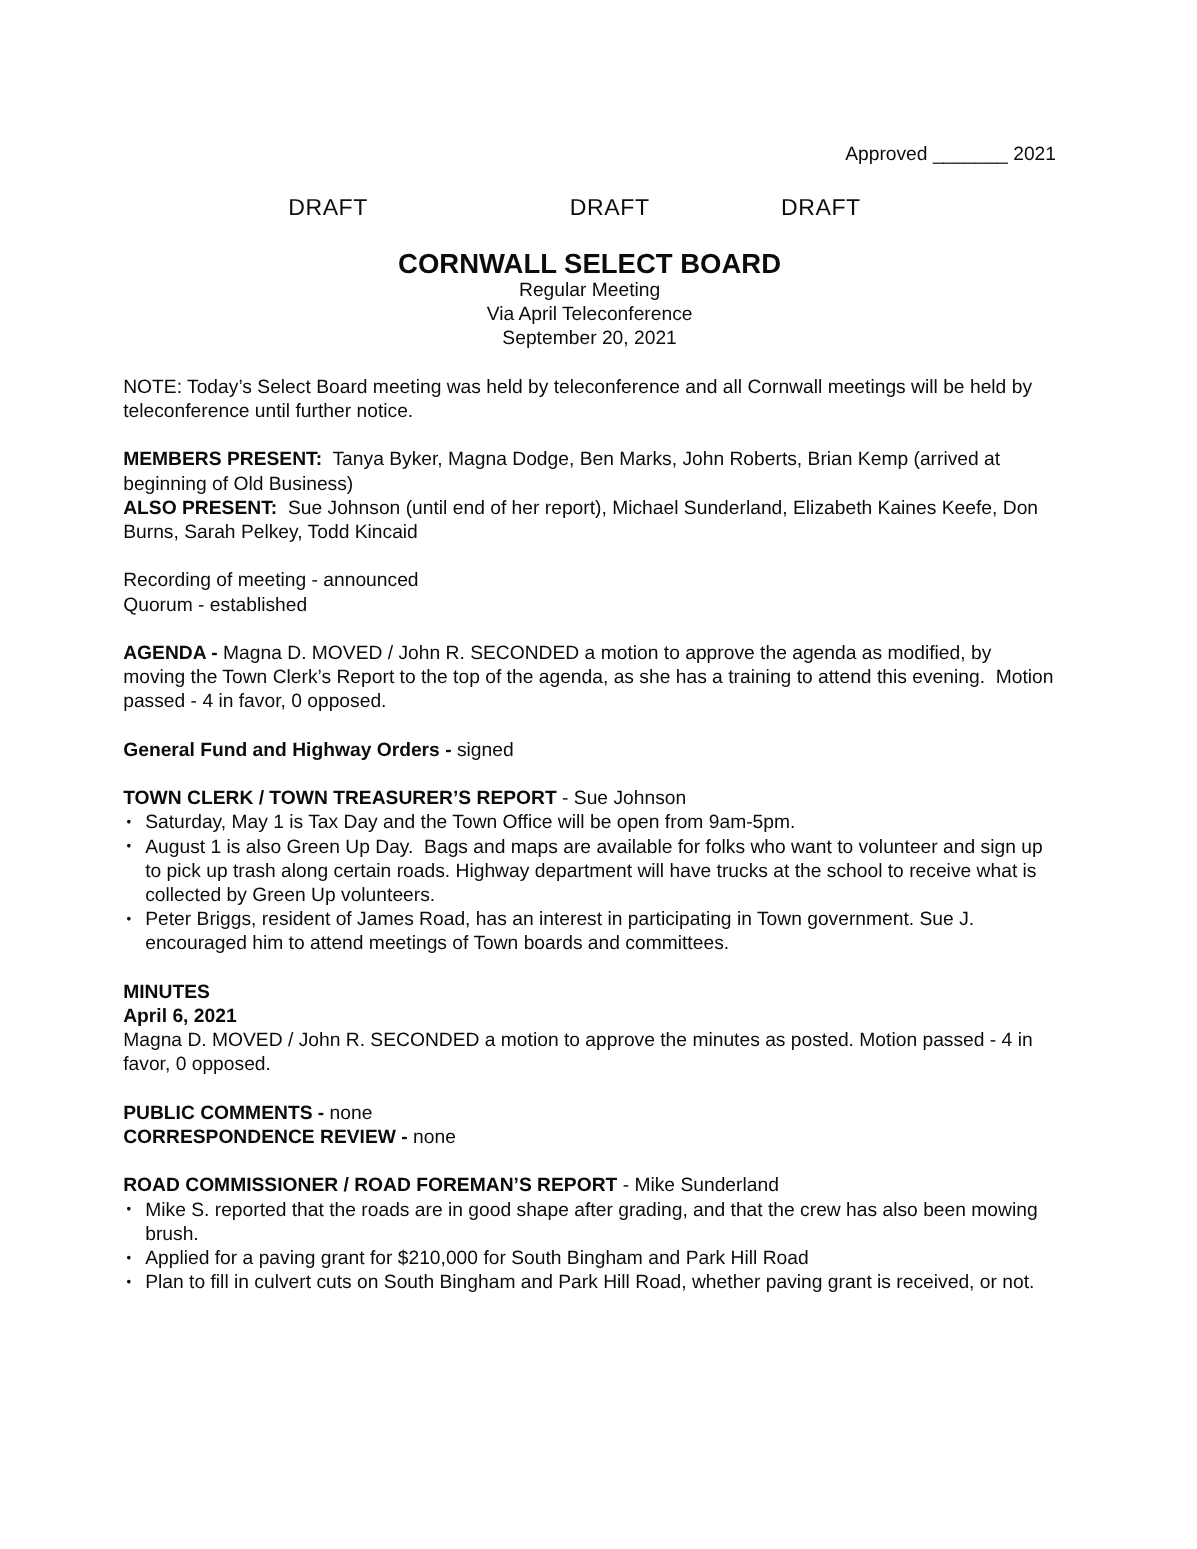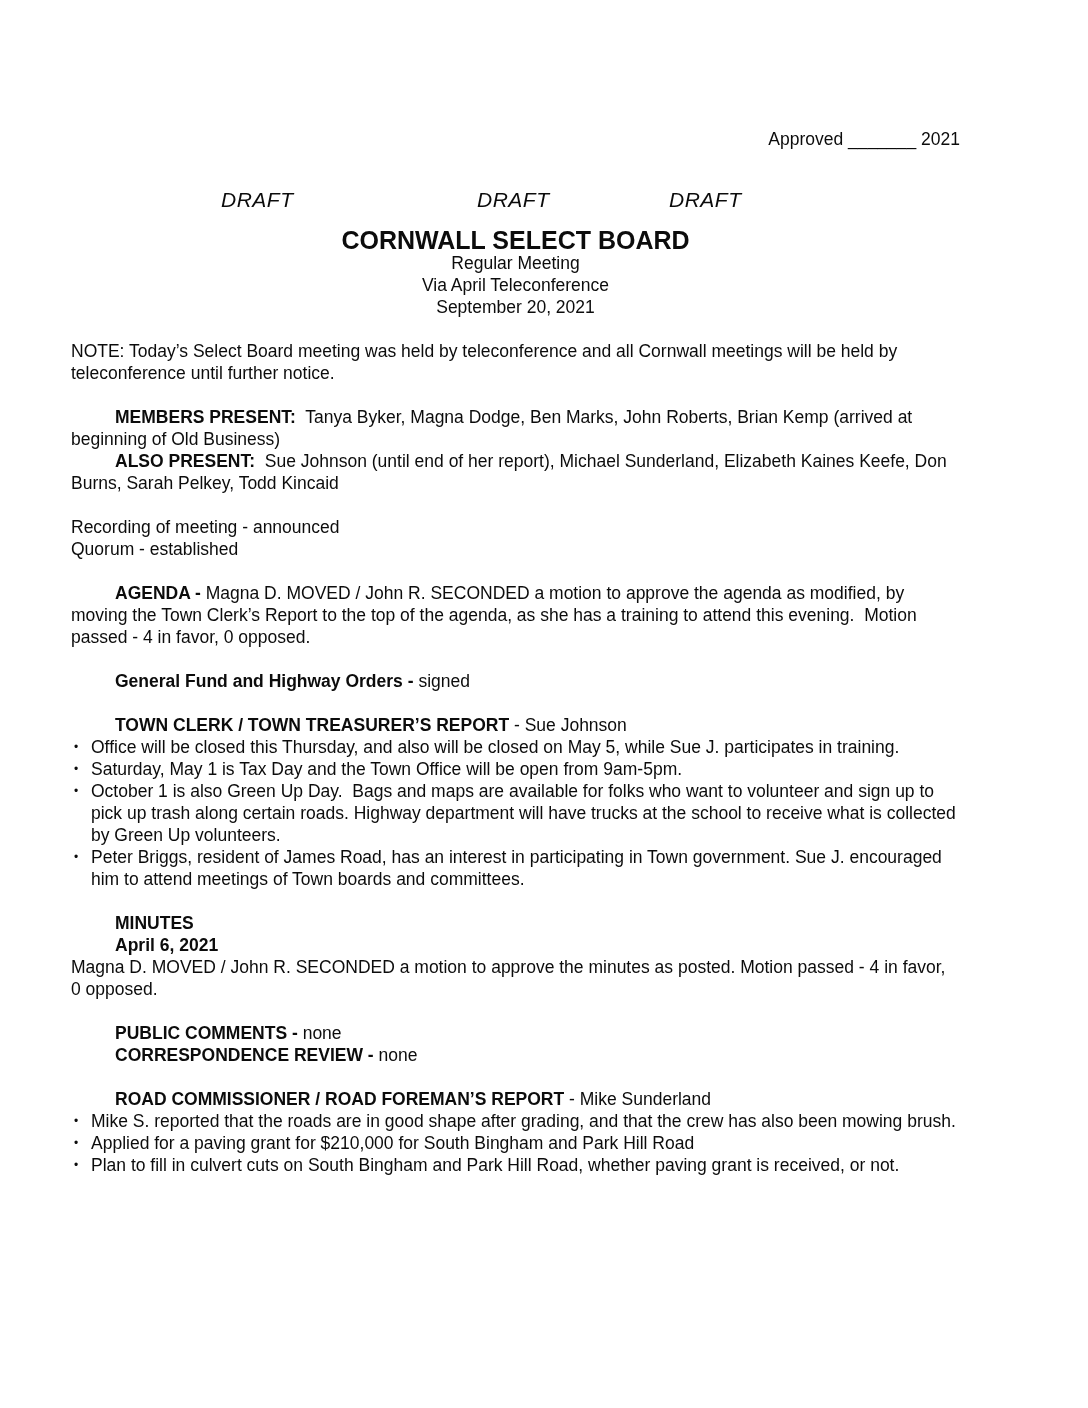--- a/index.html
+++ b/index.html
@@ -2,36 +2,35 @@
 <html><head>
 <meta charset="utf-8">
 <style>
   html, body { margin: 0; padding: 0; background: #ffffff; }
   .page {
     position: relative;
     width: 1088px;
     height: 1408px;
     background: #ffffff;
     box-sizing: border-box;
-    padding: 128px 128px 0 71px;
+    padding: 128px 128px 0 112px;
     font-family: "Liberation Sans", sans-serif;
     font-size: 17.5px;
     line-height: 22px;
     color: #0c0c0c;
     overflow: hidden;
   }
   .block { margin: 0 0 22px 0; }
   p { margin: 0; white-space: pre-wrap; }
-  b { font-weight: bold; margin-left: 44px; }
+  b { font-weight: bold; }
   .approved-line { text-align: right; }
   .draft-row { position: relative; height: 26px; margin: 22px 0 30px 0; }
   .draft {
     position: absolute;
-    top: 15px;
-    font-style: italic;
+    top: 4px;
     font-size: 21px;
     line-height: 26px;
     letter-spacing: 0.5px;
   }
   .draft-1 { left: 150px; }
   .draft-2 { left: 406px; }
   .draft-3 { left: 598px; }
   .title-block { text-align: center; }
   .doc-title { font-weight: bold; font-size: 25px; line-height: 24px; }
   ul.bullets { margin: 0; padding: 0; list-style: none; }
@@ -85,23 +84,22 @@
     <p><b>AGENDA -</b><span> Magna D. MOVED / John R. SECONDED a motion to approve the agenda as modified, by moving the Town Clerk’s Report to the top of the agenda, as she has a training to attend this evening.  Motion passed - 4 in favor, 0 opposed.</span></p>
   </div>
 
   <div class="block">
     <p><b>General Fund and Highway Orders -</b><span> signed</span></p>
   </div>
 
   <div class="block">
     <p><b>TOWN CLERK / TOWN TREASURER’S REPORT</b><span> - Sue Johnson</span></p>
     <ul class="bullets">
-      <li>Office will be closed this Thursday, and also will be closed on May 5, while Sue J. participates in training.</li>
       <li>Saturday, May 1 is Tax Day and the Town Office will be open from 9am-5pm.</li>
-      <li>October 1 is also Green Up Day.  Bags and maps are available for folks who want to volunteer and sign up to pick up trash along certain roads. Highway department will have trucks at the school to receive what is collected by Green Up volunteers.</li>
+      <li>August 1 is also Green Up Day.  Bags and maps are available for folks who want to volunteer and sign up to pick up trash along certain roads. Highway department will have trucks at the school to receive what is collected by Green Up volunteers.</li>
       <li>Peter Briggs, resident of James Road, has an interest in participating in Town government. Sue J. encouraged him to attend meetings of Town boards and committees.</li>
     </ul>
   </div>
 
   <div class="block">
     <p><b>MINUTES</b></p>
     <p><b>April 6, 2021</b></p>
     <p>Magna D. MOVED / John R. SECONDED a motion to approve the minutes as posted. Motion passed - 4 in favor, 0 opposed.</p>
   </div>
 

